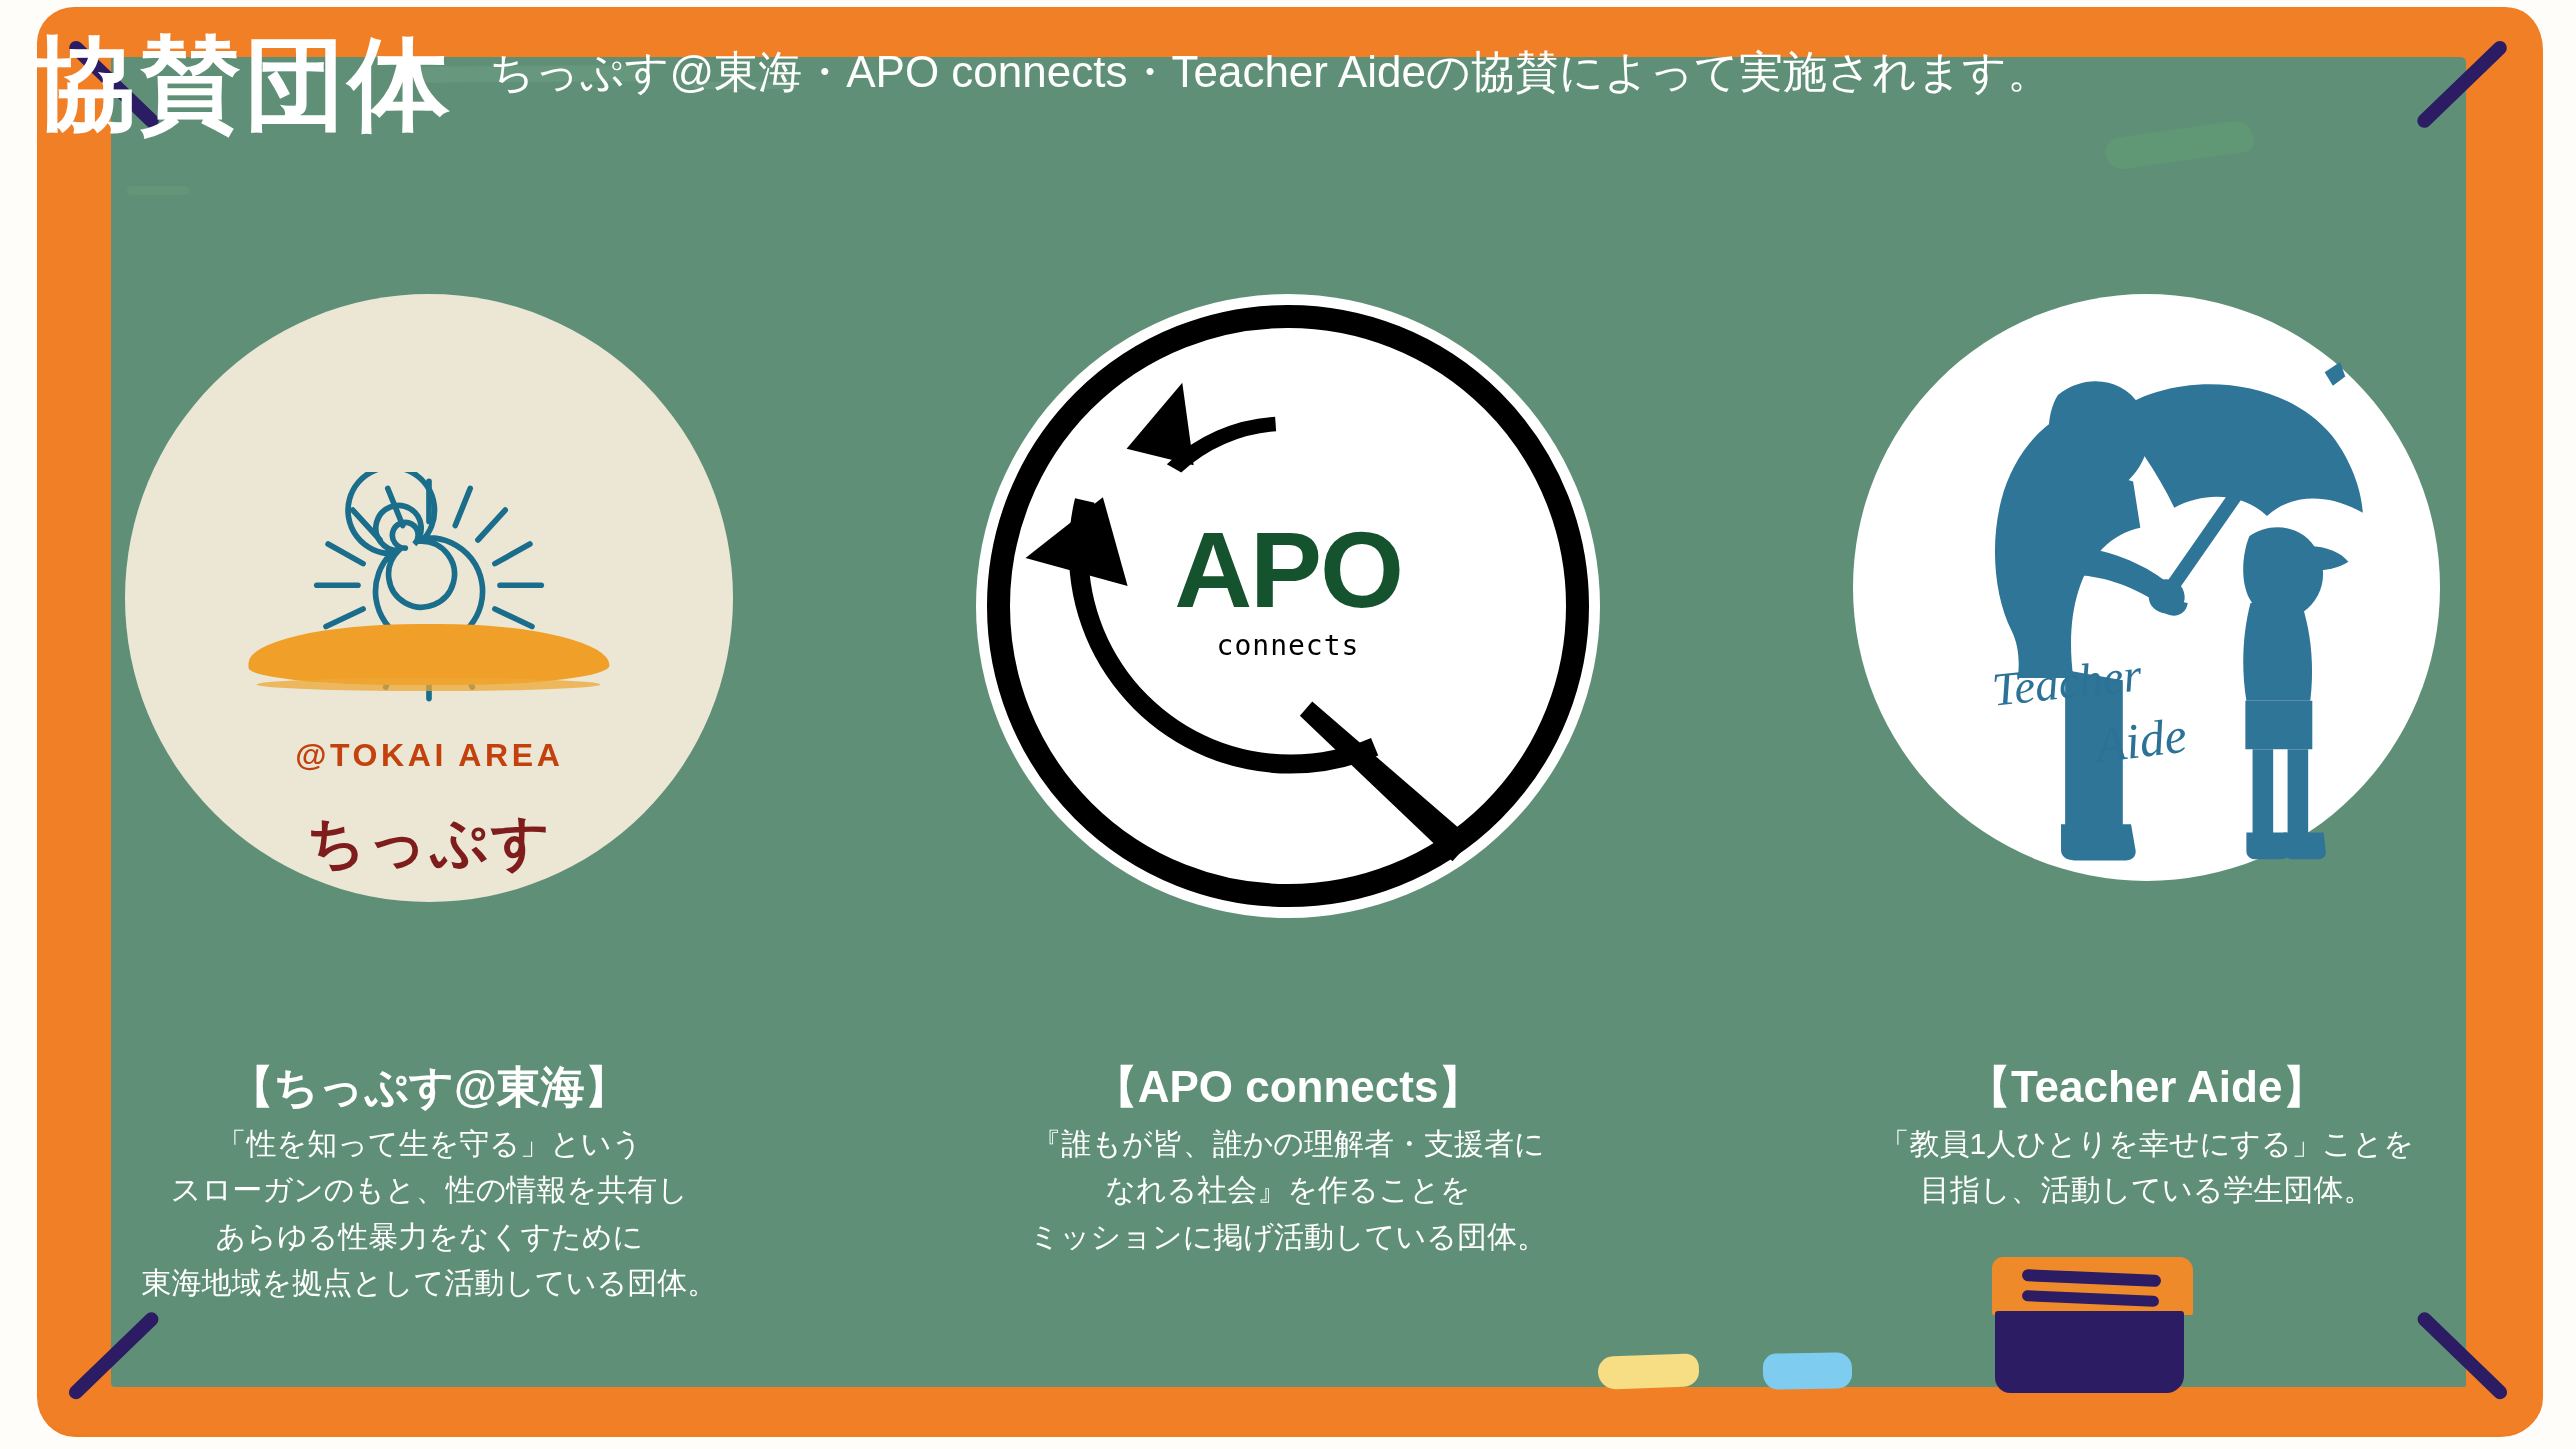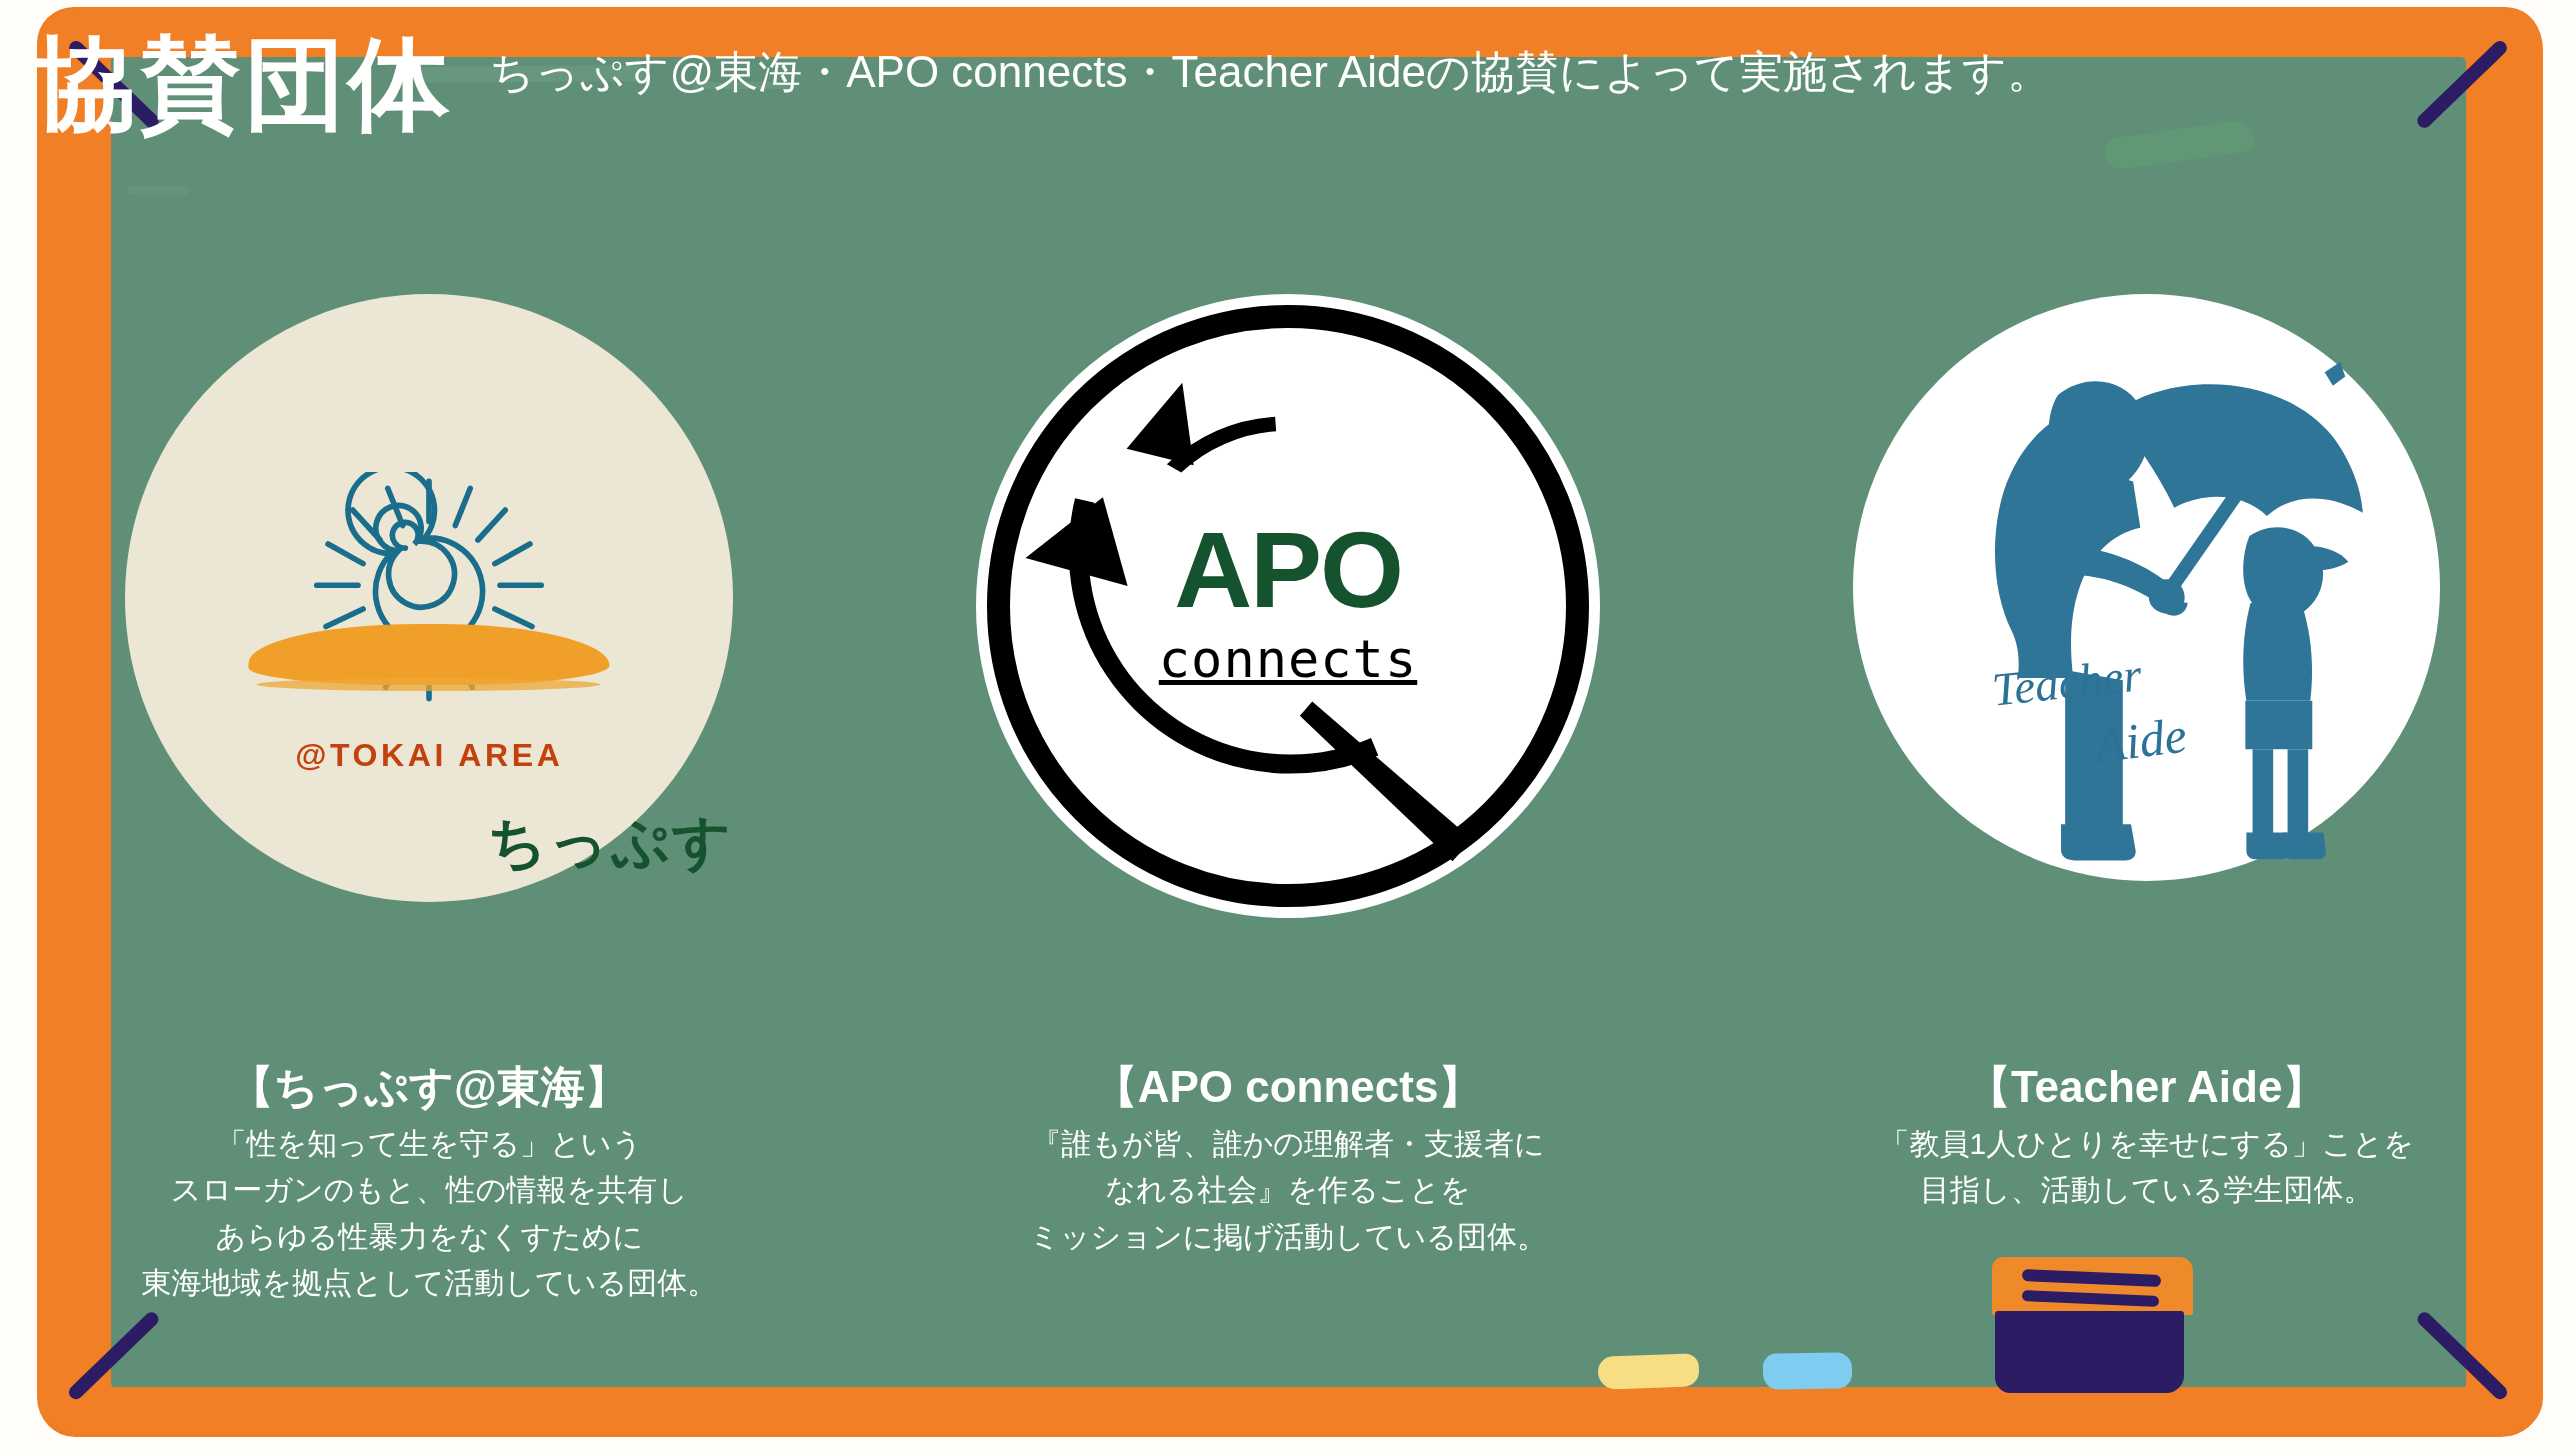--- a/index.html
+++ b/index.html
@@ -71,37 +71,36 @@
   }
   .brush:after{
     content:"";position:absolute;left:7.2px;right:9.3px;bottom:-6.2px;height:13.4px;
     background:#eda735;border-radius:50%;opacity:.75;
   }
   .tokai{
     position:absolute;left:0;right:0;top:443px;text-align:center;
     color:#c2410c;font-size:32px;font-weight:700;letter-spacing:3.6px;
   }
   .chip{
-    position:absolute;left:0;right:0;top:510px;text-align:right;
-    color:#14532d;font-size:58px;font-weight:700;letter-spacing:2.1px;
+    position:absolute;left:0;right:0;top:510px;text-align:center;
+    color:#7f1d1d;font-size:58px;font-weight:700;letter-spacing:2.1px;
     font-family:"DejaVu Sans",sans-serif;
   }
 
   
   .logo2{width:624px;height:624px;background:#ffffff;}
   .apo-ring{position:absolute;inset:11.3px;border:23px solid #000;border-radius:50%;}
   .apo-txt{
     position:absolute;left:0;right:0;top:222px;text-align:center;
     color:#14532d;font-size:108px;font-weight:700;letter-spacing:-2.1px;line-height:1;
   }
   .apo-sub{
     position:absolute;left:0;right:0;top:335px;text-align:center;
-    color:#000;font-size:52px;letter-spacing:1px;
+    color:#000;font-size:28px;letter-spacing:1px;
     font-family:"DejaVu Sans Mono",monospace;
-    text-decoration:underline;
   }
 
   
   .logo3{width:587px;height:587px;background:#ffffff;}
   .ta-txt1{position:absolute;left:139px;top:361px;color:#2b7296;font-size:47px;
            font-style:italic;font-family:"Liberation Serif",serif;transform:rotate(-6deg);}
   .ta-txt2{position:absolute;left:242px;top:417px;color:#2b7296;font-size:50px;
            font-style:italic;font-family:"Liberation Serif",serif;transform:rotate(-7deg);}
 
   

